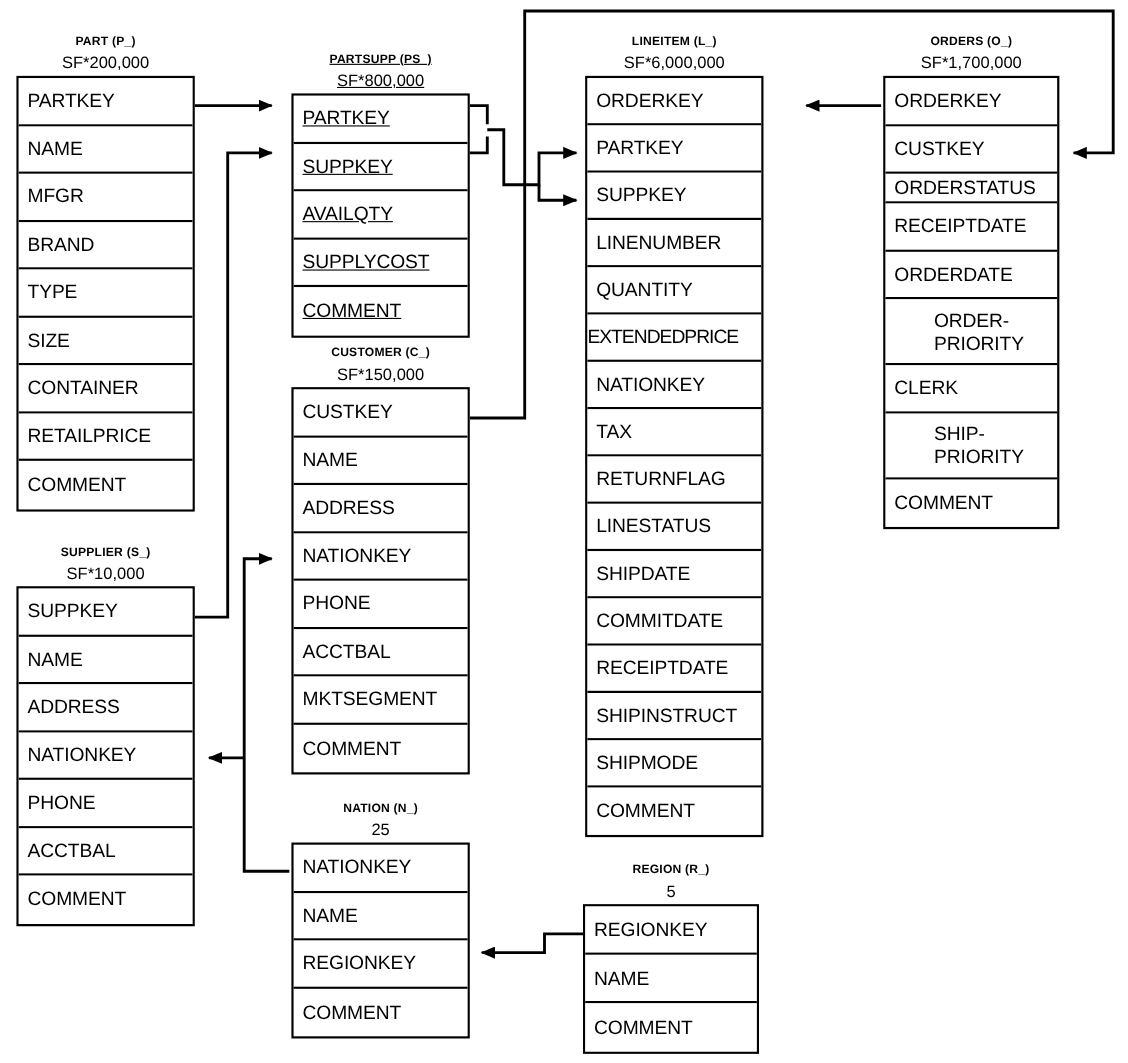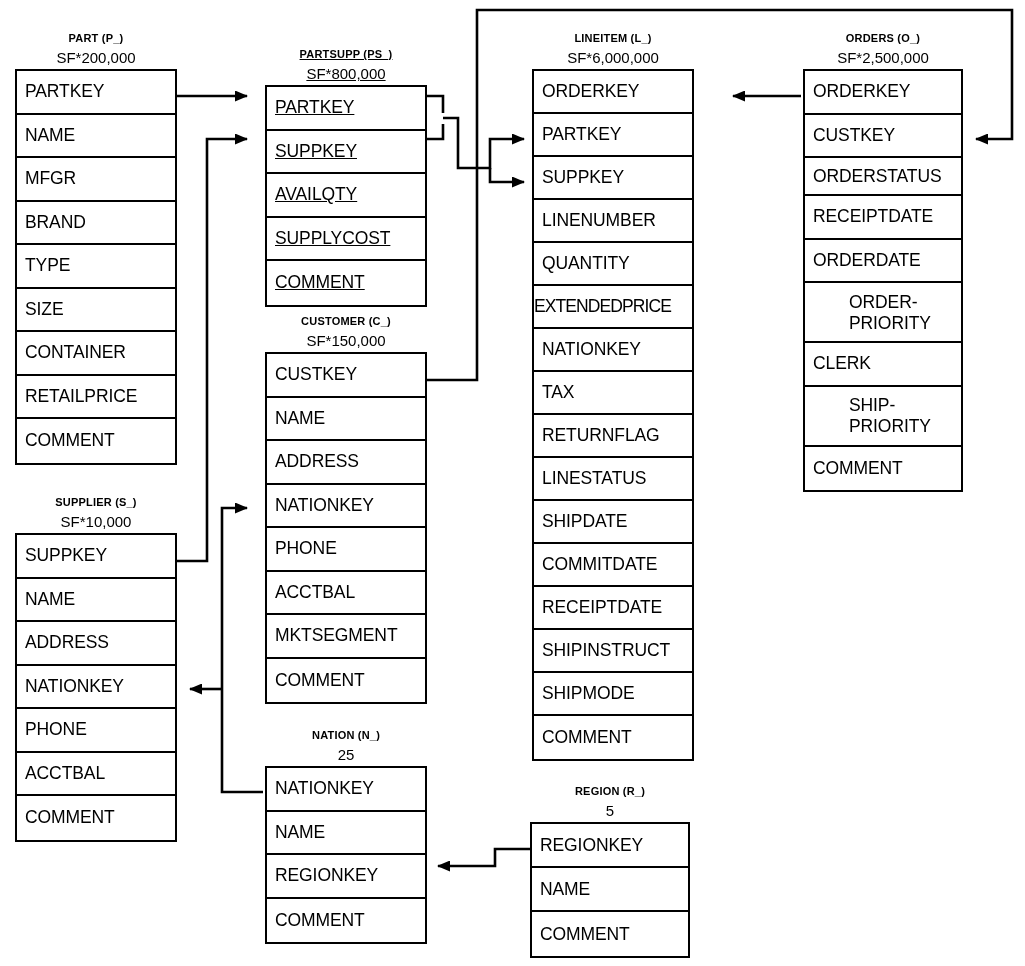--- a/index.html
+++ b/index.html
@@ -222,25 +222,25 @@
     <div class="table-card">5</div>
     <div class="table-box w-region r44">
       <div class="field-row">REGIONKEY</div>
       <div class="field-row">NAME</div>
       <div class="field-row">COMMENT</div>
     </div>
   </div>
 
   <div class="table-block" style="left:803px; top:28px;">
     <div class="table-title">ORDERS (O_)</div>
-    <div class="table-card">SF*2,500,000</div>
+    <div class="table-card">SF*1,700,000</div>
     <div class="table-box w-orders">
       <div class="field-row" style="height:43.5px;">ORDERKEY</div>
       <div class="field-row" style="height:43.5px;">CUSTKEY</div>
-      <div class="field-row" style="height:38px;">ORDERSTATUS</div>
+      <div class="field-row" style="height:27px;">ORDERSTATUS</div>
       <div class="field-row" style="height:43.5px;">RECEIPTDATE</div>
       <div class="field-row" style="height:43.5px;">ORDERDATE</div>
       <div class="field-row two-line" style="height:60px;">ORDER-
 PRIORITY</div>
       <div class="field-row" style="height:43.5px;">CLERK</div>
       <div class="field-row two-line" style="height:60px;">SHIP-
 PRIORITY</div>
       <div class="field-row" style="height:43.5px;">COMMENT</div>
     </div>
   </div>

